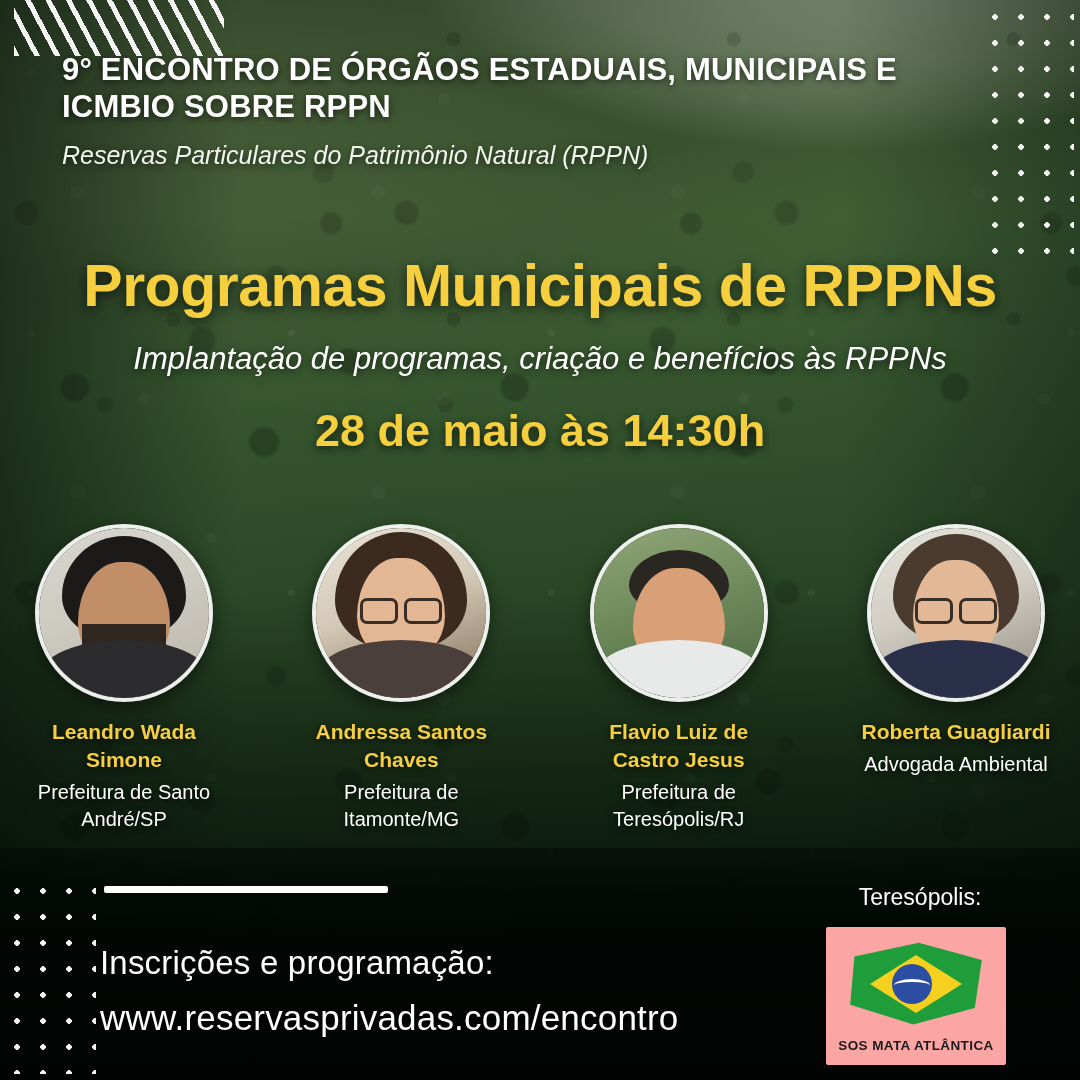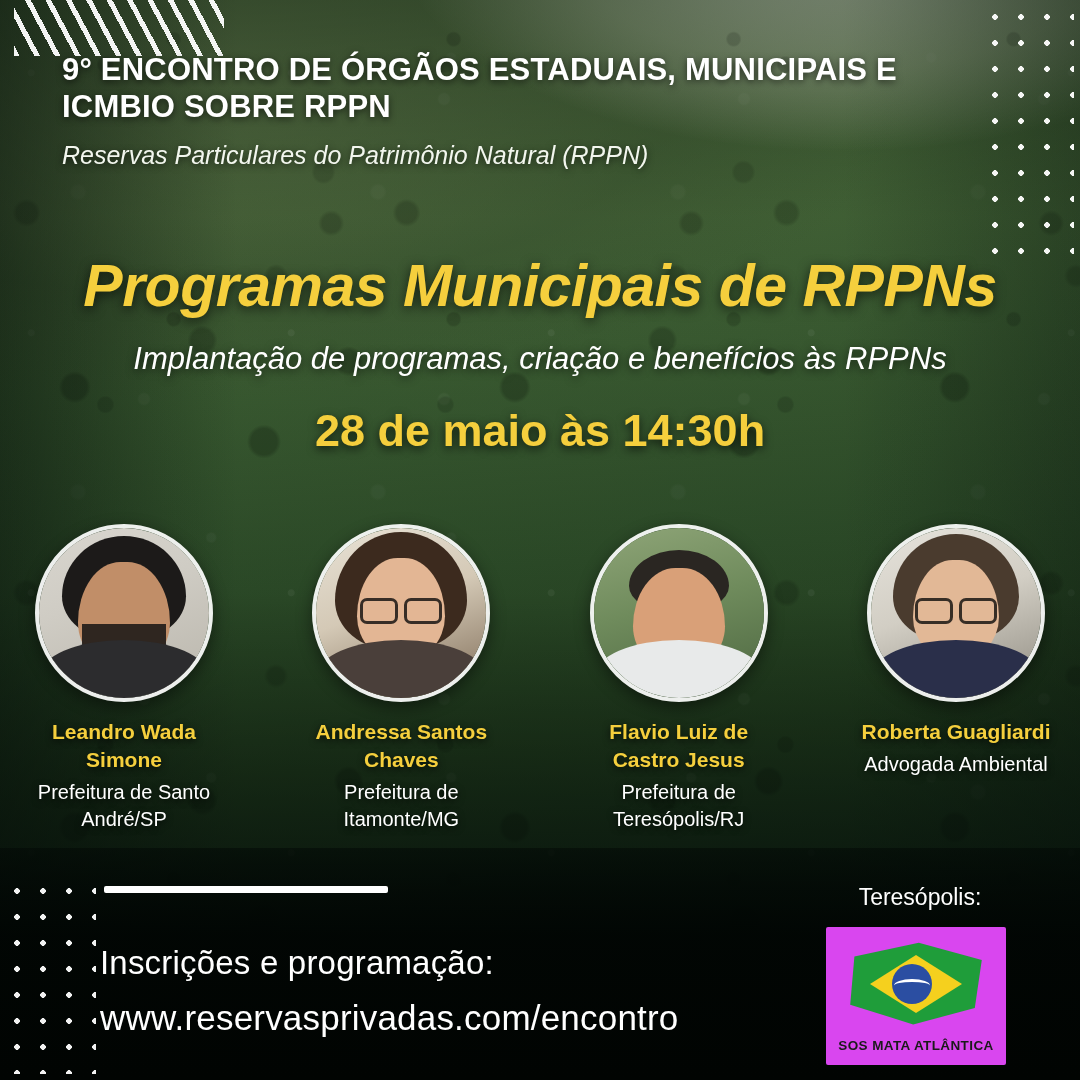--- a/index.html
+++ b/index.html
@@ -86,21 +86,21 @@
   }
   .kicker-sub {
     margin-top: 16px;
     color: #f2f6ee; font-style: italic; font-size: 25px; font-weight: 400;
     text-shadow: 0 2px 7px rgba(0,0,0,.62);
   }
 
   .title-block { position: absolute; top: 256px; left: 0; right: 0; text-align: center; }
   .main-title {
     color: #f5cf3d; font-weight: 700; font-size: 59px; line-height: 1.04;
-    letter-spacing: -.5px; text-shadow: 0 3px 12px rgba(0,0,0,.66); font-style: italic;
+    letter-spacing: -.5px; text-shadow: 0 3px 12px rgba(0,0,0,.66);
   }
   .subtitle {
     margin-top: 24px;
     color: #ffffff; font-style: italic; font-size: 31px; font-weight: 400;
     text-shadow: 0 2px 9px rgba(0,0,0,.66);
   }
   .datetime {
     margin-top: 28px;
     color: #f5cf3d; font-weight: 700; font-size: 45px;
     text-shadow: 0 3px 10px rgba(0,0,0,.66);
@@ -193,21 +193,21 @@
     position: absolute; left: 100px; top: 944px; color: #ffffff;
   }
   .cta-line1 { font-size: 33px; font-weight: 400; letter-spacing: .2px; }
   .cta-line2 { margin-top: 16px; font-size: 35px; font-weight: 400; letter-spacing: .2px; }
 
   .realiza {
     position: absolute; right: 66px; top: 884px; width: 188px; text-align: center;
   }
   .realiza-label { color: #ffffff; font-size: 23px; }
   .logo-box {
-    margin-top: 16px; width: 180px; height: 138px; background: #d946ef;
+    margin-top: 16px; width: 180px; height: 138px; background: #fca5a5;
     border-radius: 2px; position: relative; overflow: hidden;
   }
   .logo-flag {
     position: absolute; left: 20px; top: 14px; width: 140px; height: 86px;
     background: #1f9d3a;
     clip-path: polygon(6% 18%, 52% 2%, 97% 22%, 92% 78%, 48% 97%, 3% 74%);
   }
   .logo-diamond {
     position: absolute; left: 44px; top: 28px; width: 92px; height: 58px;
     background: #f5d01e;

